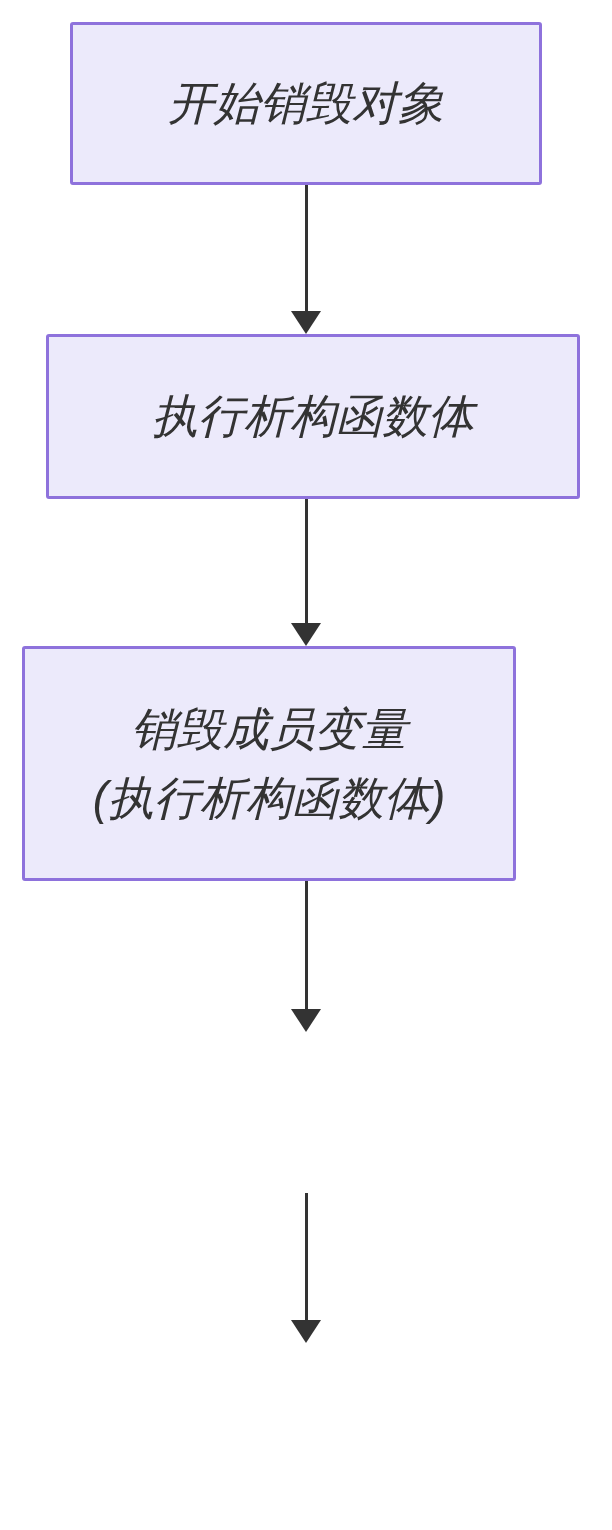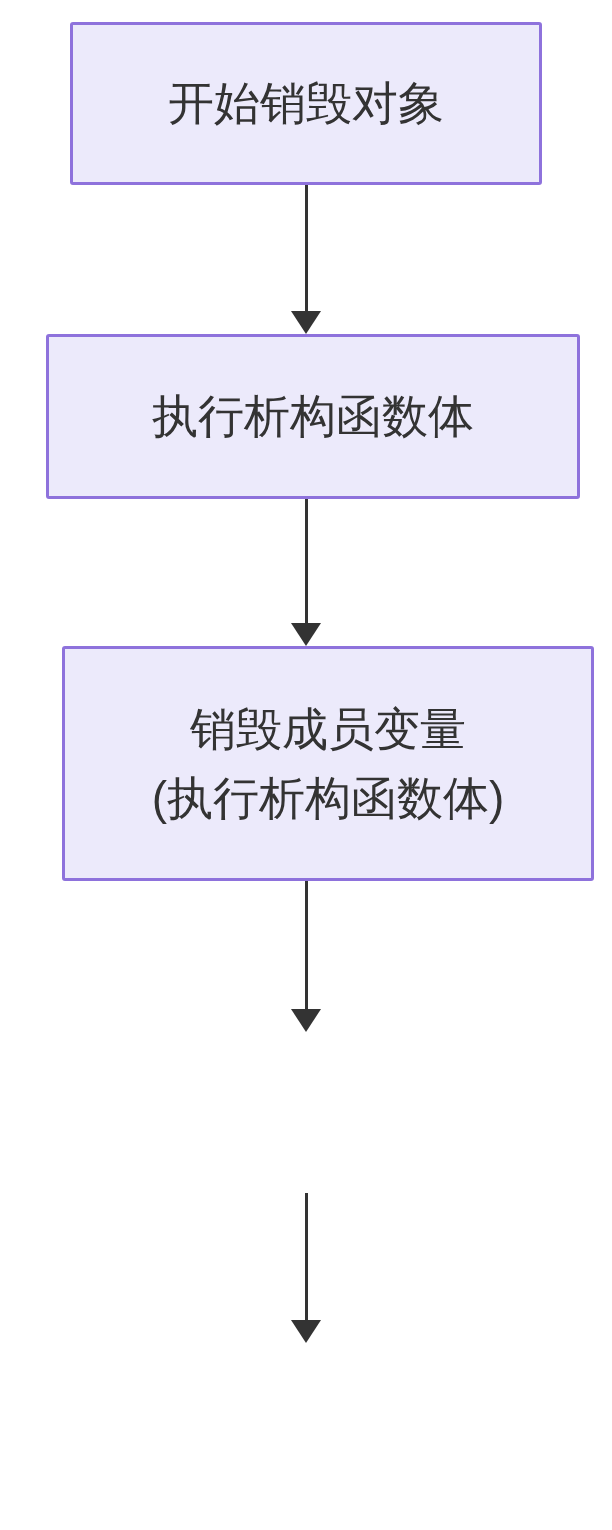--- a/index.html
+++ b/index.html
@@ -7,39 +7,40 @@
     padding: 0;
     background: #ffffff;
   }
   .canvas {
     position: relative;
     width: 612px;
     height: 1530px;
     background: #ffffff;
     font-family: "Liberation Sans", sans-serif;
     overflow: hidden;
+    font-style: italic;
   }
   .node {
     position: absolute;
     box-sizing: border-box;
     background: #eceafb;
     border: 3px solid #8e72dc;
     border-radius: 3px;
     display: flex;
     flex-direction: column;
     align-items: center;
     justify-content: center;
     text-align: center;
     color: #333333;
     font-size: 46px;
     line-height: 1.5;
   }
   .node-1 { left: 70px;  top: 22px;   width: 472px; height: 163px; }
   .node-2 { left: 46px;  top: 334px;  width: 534px; height: 165px; }
-  .node-3 { left: 22px;  top: 646px;  width: 532px; height: 235px; margin-left: 40px; }
+  .node-3 { left: 22px;  top: 646px;  width: 494px; height: 235px; }
   .node-4 { left: 22px;  top: 1032px; width: 566px; height: 161px; }
   .node-5 { left: 119px; top: 1343px; width: 374px; height: 164px; }
 
   .arrow {
     position: absolute;
     left: 291px;
     width: 30px;
   }
   .arrow-1 { top: 185px;  height: 149px; }
   .arrow-2 { top: 499px;  height: 147px; }

